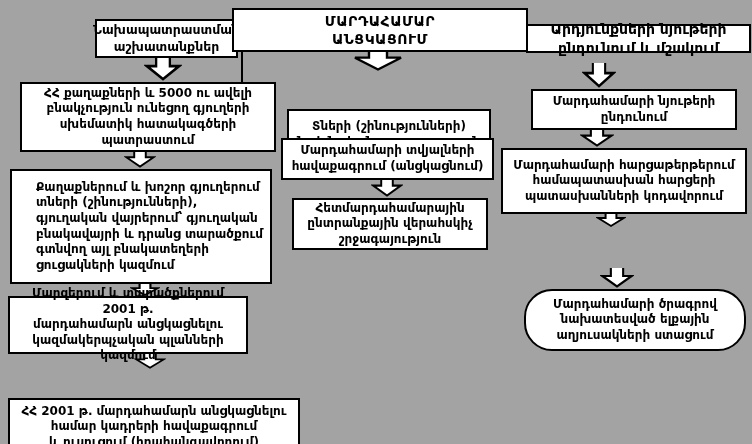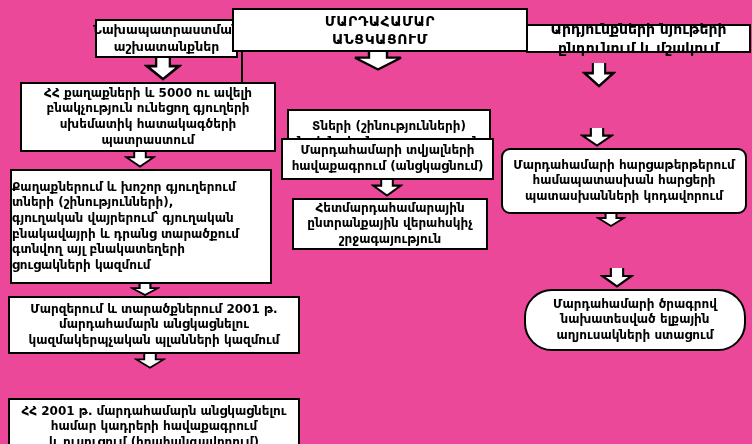--- a/index.html
+++ b/index.html
@@ -4,21 +4,21 @@
 <style>
   html, body {
     margin: 0;
     padding: 0;
     background: #ffffff;
   }
   .canvas {
     position: relative;
     width: 752px;
     height: 444px;
-    background: #ec4899;
+    background: #a3a3a3;
     font-family: "DejaVu Sans", sans-serif;
     color: #000;
   }
   .box {
     position: absolute;
     box-sizing: border-box;
     background: #ffffff;
     border: 2px solid #000000;
     display: flex;
     align-items: center;
@@ -27,21 +27,21 @@
     white-space: pre-line;
     font-weight: bold;
     font-size: 12px;
     line-height: 1.3;
     padding: 2px 4px;
     z-index: 2;
   }
   .box.left-align {
     text-align: left;
     justify-content: flex-start;
-    padding-left: 0;
+    padding-left: 24px;
   }
   .box.title {
     font-size: 14px;
     letter-spacing: 0.5px;
     z-index: 3;
   }
   .arrow {
     position: absolute;
     z-index: 1;
   }
@@ -70,43 +70,45 @@
 սխեմատիկ հատակագծերի
 պատրաստում</div>
 
   <div class="box left-align" style="left:10px; top:169px; width:262px; height:115px;">Քաղաքներում և խոշոր գյուղերում
 տների (շինությունների),
 գյուղական վայրերում՝ գյուղական
 բնակավայրի և դրանց տարածքում
 գտնվող այլ բնակատեղերի
 ցուցակների կազմում</div>
 
-  <div class="box" style="left:8px; top:296px; width:292px; height:58px;">Մարզերում և տարածքներում 2001 թ.
+  <div class="box" style="left:8px; top:296px; width:240px; height:58px;">Մարզերում և տարածքներում 2001 թ.
 մարդահամարն անցկացնելու
 կազմակերպչական պլանների կազմում</div>
 
   <div class="box" style="left:8px; top:370px; width:292px; height:58px;margin-top:28px;">ՀՀ 2001 թ. մարդահամարն անցկացնելու
 համար կադրերի հավաքագրում
 և ուսուցում (հրահանգավորում)</div>
 
   <div class="box" style="left:287px; top:71px; width:204px; height:51px;margin-top:38px;">Տների (շինությունների)
 նախնական շրջագայություն</div>
 
   <div class="box" style="left:281px; top:138px; width:213px; height:42px;">Մարդահամարի տվյալների
 հավաքագրում (անցկացնում)</div>
 
   <div class="box" style="left:292px; top:198px; width:196px; height:52px;">Հետմարդահամարային
 ընտրանքային վերահսկիչ
 շրջագայություն</div>
 
   <div class="box" style="left:526px; top:24px; width:225px; height:29px; font-size:14px;">Արդյունքների նյութերի
 ընդունում և մշակում</div>
 
+  <div class="box" style="left:531px; top:89px; width:206px; height:41px;">Մարդահամարի նյութերի
+ընդունում</div>
 
-  <div class="box" style="left:501px; top:148px; width:246px; height:66px;border-radius:9px;">Մարդահամարի հարցաթերթերում
+  <div class="box" style="left:501px; top:148px; width:246px; height:66px;">Մարդահամարի հարցաթերթերում
 համապատասխան հարցերի
 պատասխանների կոդավորում</div>
 
 
   <div class="box" style="left:524px; top:289px; width:222px; height:62px;border-radius:28px;">Մարդահամարի ծրագրով
 նախատեսված ելքային
 աղյուսակների ստացում</div>
 
   <svg class="arrow" style="left:350px; top:50px;" width="56" height="21" viewBox="0 0 56 22" preserveAspectRatio="none">
     <path d="M19 0 L19 8 L5 8 L28 20.5 L51 8 L37 8 L37 0" fill="#ffffff" stroke="#000000" stroke-width="2.4"></path>

